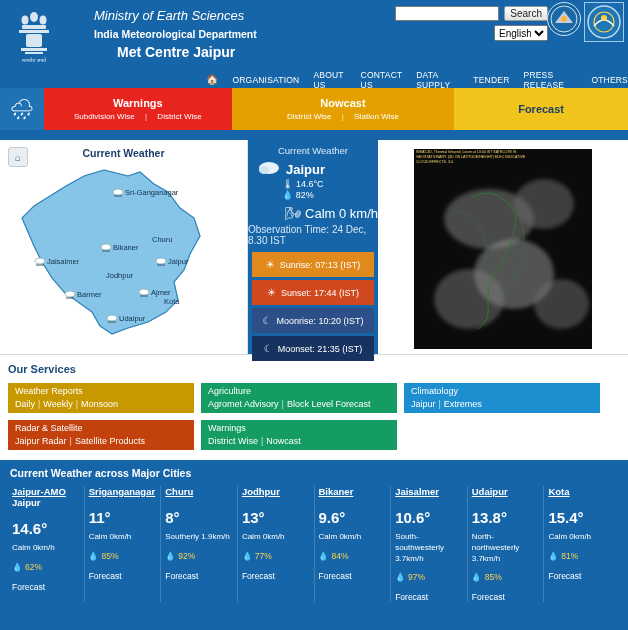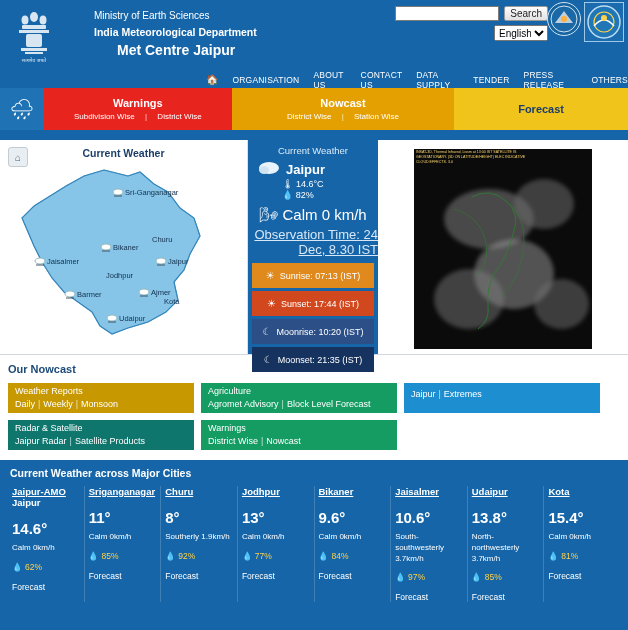--- a/index.html
+++ b/index.html
@@ -24,21 +24,21 @@
   .emblem {
     width:52px; height:62px;
     margin-left:8px;
     display:flex; align-items:center; justify-content:center;
   }
   .header-titles {
     margin-left:34px;
     color:#fff;
     line-height:1.55;
   }
-  .header-titles .l1 { font-size:10px; }
+  .header-titles .l1 { font-size:13px;font-style:italic; }
   .header-titles .l2 { font-size:10.5px; font-weight:bold; }
   .header-titles .l3 { font-size:14px; font-weight:bold; margin-left:23px; }
 
   .search-zone {
     position:absolute;
     right:80px; top:6px;
     text-align:right;
   }
   .search-zone input[type=text] {
     width:104px; height:15px;
@@ -198,22 +198,22 @@
   }
   .cw-city {
     display:flex;
     align-items:center;
     gap:6px;
     padding:2px 6px 0 10px;
   }
   .cw-city .nm { font-size:13px; font-weight:bold; }
   .cw-row { font-size:9px; padding:1px 0 0 34px; }
   .cw-row .dr { color:#ffd24a; }
-  .cw-wind { font-size:15px; text-align:center; padding-top:6px; }
-  .cw-obs  { font-size:13px; text-align:right; padding-top:3px; color:#d7e7f6;text-decoration:underline; }
+  .cw-wind { font-size:13px; text-align:right; padding-top:6px; }
+  .cw-obs  { font-size:10px; text-align:left; padding-top:3px; color:#d7e7f6; }
 
   .sunlist { margin:6px 4px 0 4px; }
   .sunlist .item {
     height:25px;
     margin-bottom:3px;
     display:flex;
     align-items:center;
     justify-content:center;
     font-size:9px;
     color:#fff;
@@ -271,21 +271,21 @@
     color:#fff;
     position:relative;
   }
   .svc .t { font-size:9px; }
   .svc .s { font-size:9px; margin-top:3px; }
   .svc .s span { cursor:pointer; }
   .svc .s .sep { opacity:.7; padding:0 3px; }
   .svc-a { width:186px; background:#c79800; }
   .svc-b { width:196px; background:#159c63; }
   .svc-c { width:196px; background:#1d8fd1; }
-  .svc-d { width:186px; background:#0f766e; }
+  .svc-d { width:186px; background:#c2410c; }
   .svc-e { width:196px; background:#159c63; }
 
   
   .cities {
     background:#1565a8;
     color:#fff;
     padding:6px 8px 4px;
     height:178px;
   }
   .cities h4 {
@@ -546,38 +546,39 @@
         <path d="M58 48 q18 -10 34 4 q14 12 8 30 q-6 24 -18 40 q-10 16 -8 34
                  q2 16 -10 24" fill="none" stroke="#2e7d32" stroke-width="1" opacity=".85"></path>
         <path d="M40 60 q22 6 30 26 q8 22 -6 40" fill="none" stroke="#2e7d32" stroke-width=".8" opacity=".7"></path>
         <path d="M92 52 q20 14 18 44 q-2 30 -22 52" fill="none" stroke="#2e7d32" stroke-width=".8" opacity=".7"></path>
       </svg>
     </div>
   </div>
 </div>
 
 <div class="services">
-  <h3>Our Nowcast</h3>
+  <h3>Our Services</h3>
   <div class="svc-grid">
 
     <div class="svc svc-a">
       <div class="t">Weather Reports</div>
       <div class="s">
         <span>Daily</span><span class="sep">|</span><span>Weekly</span><span class="sep">|</span><span>Monsoon</span>
       </div>
     </div>
 
     <div class="svc svc-b">
       <div class="t">Agriculture</div>
       <div class="s">
         <span>Agromet Advisory</span><span class="sep">|</span><span>Block Level Forecast</span>
       </div>
     </div>
 
     <div class="svc svc-c">
+      <div class="t">Climatology</div>
       <div class="s">
         <span>Jaipur</span><span class="sep">|</span><span>Extremes</span>
       </div>
     </div>
 
     <div class="svc svc-d">
       <div class="t">Radar &amp; Satellite</div>
       <div class="s">
         <span>Jaipur Radar</span><span class="sep">|</span><span>Satellite Products</span>
       </div>

